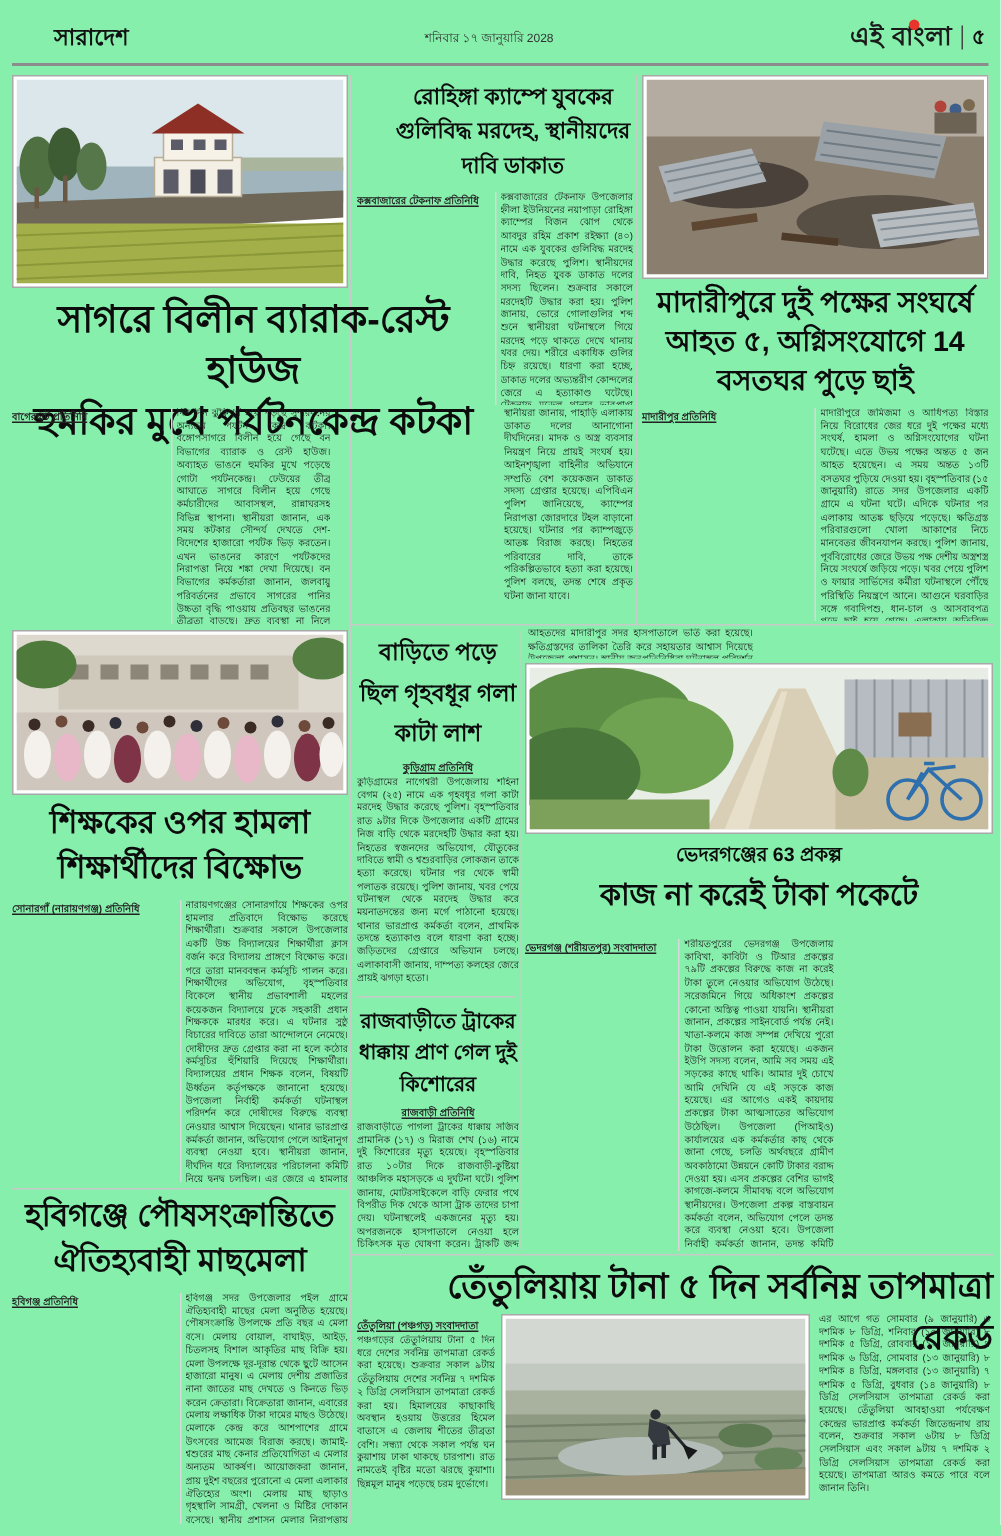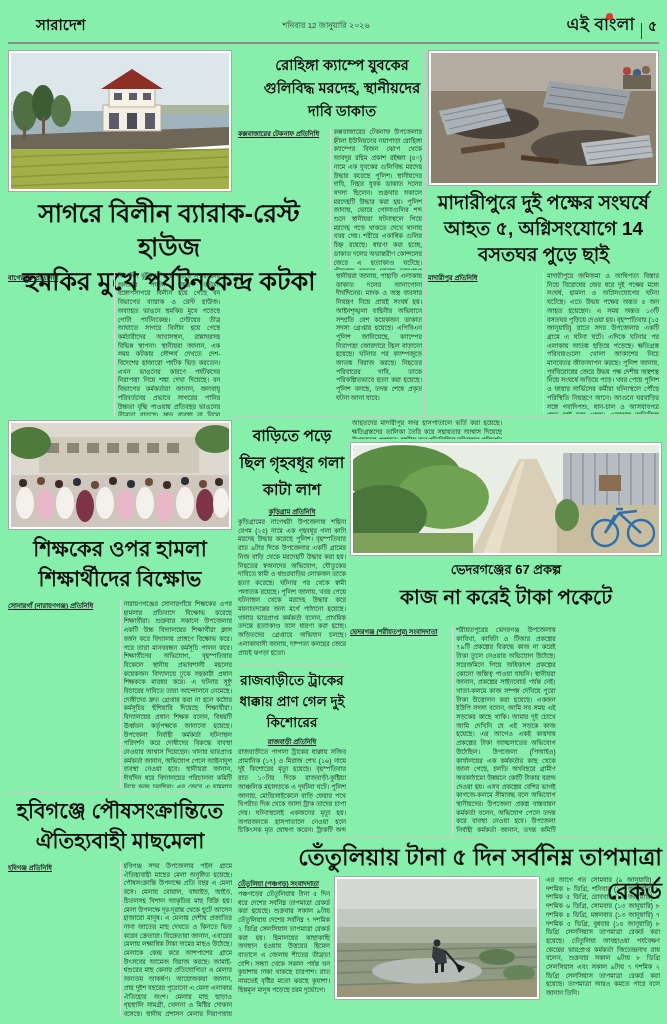--- a/index.html
+++ b/index.html
@@ -6,21 +6,21 @@
   html,body{background:#ffffff}
   body{font-family:"Liberation Sans",sans-serif;color:#1a1a1a}
   .page{position:relative;width:667px;height:1024px;background:#86efac;overflow:hidden}
 
   
   .masthead{position:absolute;left:8px;top:8px;width:651px;height:36px;
     display:flex;align-items:center;justify-content:space-between;
     border-bottom:2px solid #8c8c8c}
   .section-name{font-size:15px;font-weight:bold;color:#111;padding-left:28px}
   .date-label{font-size:8px;color:#333}
-  .logo-wrap{display:flex;align-items:flex-end;position:relative;padding-right:2px}
+  .logo-wrap{display:flex;align-items:center;position:relative;padding-right:2px}
   .logo-text{font-size:17px;font-weight:800;color:#1b1b1b;letter-spacing:.5px}
   .logo-dot{position:absolute;width:7px;height:7px;background:#e8342a;border-radius:50%;top:2px;right:46px}
   .logo-sep{width:1px;height:16px;background:#444;margin:0 6px}
   .page-num{font-size:14px;font-weight:bold;color:#111}
 
   
   .abs{position:absolute}
   .headline{font-weight:bold;color:#0c0c0c;text-align:center}
   .byline{display:block;font-size:6.6px;font-weight:bold;text-decoration:underline;
     color:#222;margin-bottom:3px;text-align:left}
@@ -38,21 +38,21 @@
   .photo{position:absolute;border:1px solid #a8a8a8;background:#fff;padding:2px}
   .photo svg{display:block;width:100%;height:100%}
 </style>
 </head>
 <body>
 
 <div class="page">
 
   <header class="masthead">
     <div class="section-name">সারাদেশ</div>
-    <div class="date-label">শনিবার 12 জানুয়ারি ২০২৬</div>
+    <div class="date-label">শনিবার ১৭ জানুয়ারি 2028</div>
     <div class="logo-wrap">
       <span class="logo-dot"></span>
       <span class="logo-text">এই বাংলা</span>
       <span class="logo-sep"></span>
       <span class="page-num">৫</span>
     </div>
   </header>
 
   <div class="vline" style="left:233px;top:50px;height:966px"></div>
   <div class="vline" style="left:424px;top:50px;height:366px"></div>
@@ -225,21 +225,21 @@
       <rect x="204" y="60" width="102" height="48" fill="#c9bd9f"></rect>
       <ellipse cx="214" cy="70" rx="12" ry="16" fill="#5f8a48"></ellipse>
       <g stroke="#2e6fae" stroke-width="2.4" fill="none">
         <circle cx="252" cy="88" r="13"></circle>
         <circle cx="288" cy="88" r="13"></circle>
         <path d="M252 88 L266 68 L288 88 M266 68 L284 66 M252 88 L262 70 M263 64 L270 64"></path>
       </g>
     </svg>
   </div>
 
-  <div class="abs kicker" style="left:350px;top:560px;width:312px;font-size:13px">ভেদরগঞ্জের 67 প্রকল্প</div>
+  <div class="abs kicker" style="left:350px;top:560px;width:312px;font-size:13px">ভেদরগঞ্জের 63 প্রকল্প</div>
   <div class="abs headline" style="left:350px;top:576px;width:312px;height:44px;font-size:20px;line-height:42px">কাজ না করেই টাকা পকেটে</div>
 
   <div class="abs colblock cols-3" style="left:350px;top:626px;width:312px;height:208px">
     <span class="byline">ভেদরগঞ্জ (শরীয়তপুর) সংবাদদাতা</span>
     <div class="body-text">শরীয়তপুরের ভেদরগঞ্জ উপজেলায় কাবিখা, কাবিটা ও টিআর প্রকল্পের ৭৯টি প্রকল্পের বিরুদ্ধে কাজ না করেই টাকা তুলে নেওয়ার অভিযোগ উঠেছে। সরেজমিনে গিয়ে অধিকাংশ প্রকল্পের কোনো অস্তিত্ব পাওয়া যায়নি। স্থানীয়রা জানান, প্রকল্পের সাইনবোর্ড পর্যন্ত নেই। খাতা-কলমে কাজ সম্পন্ন দেখিয়ে পুরো টাকা উত্তোলন করা হয়েছে। একজন ইউপি সদস্য বলেন, আমি সব সময় এই সড়কের কাছে থাকি। আমার দুই চোখে আমি দেখিনি যে এই সড়কে কাজ হয়েছে। এর আগেও একই কায়দায় প্রকল্পের টাকা আত্মসাতের অভিযোগ উঠেছিল। উপজেলা (পিআইও) কার্যালয়ের এক কর্মকর্তার কাছ থেকে জানা গেছে, চলতি অর্থবছরে গ্রামীণ অবকাঠামো উন্নয়নে কোটি টাকার বরাদ্দ দেওয়া হয়। এসব প্রকল্পের বেশির ভাগই কাগজে-কলমে সীমাবদ্ধ বলে অভিযোগ স্থানীয়দের। উপজেলা প্রকল্প বাস্তবায়ন কর্মকর্তা বলেন, অভিযোগ পেলে তদন্ত করে ব্যবস্থা নেওয়া হবে। উপজেলা নির্বাহী কর্মকর্তা জানান, তদন্ত কমিটি গঠন করা হয়েছে। তদন্তে অনিয়ম প্রমাণিত হলে জড়িতদের বিরুদ্ধে আইনানুগ ব্যবস্থা নেওয়া হবে। এলাকাবাসীর দাবি, প্রকল্পের টাকা ফেরত এনে প্রকৃত কাজ বাস্তবায়ন করা হোক। তারা বলছেন, জবাবদিহি নিশ্চিত না হলে সরকারি অর্থের অপচয় বন্ধ হবে না। স্থানীয় সচেতন মহল দ্রুত তদন্ত শেষ করে দোষীদের শাস্তির দাবি জানিয়েছেন।</div>
   </div>
 
   <div class="abs headline" style="left:8px;top:796px;width:224px;height:62px;font-size:21px;line-height:30px">
     <div>হবিগঞ্জে পৌষসংক্রান্তিতে</div>
     <div>ঐতিহ্যবাহী মাছমেলা</div>

